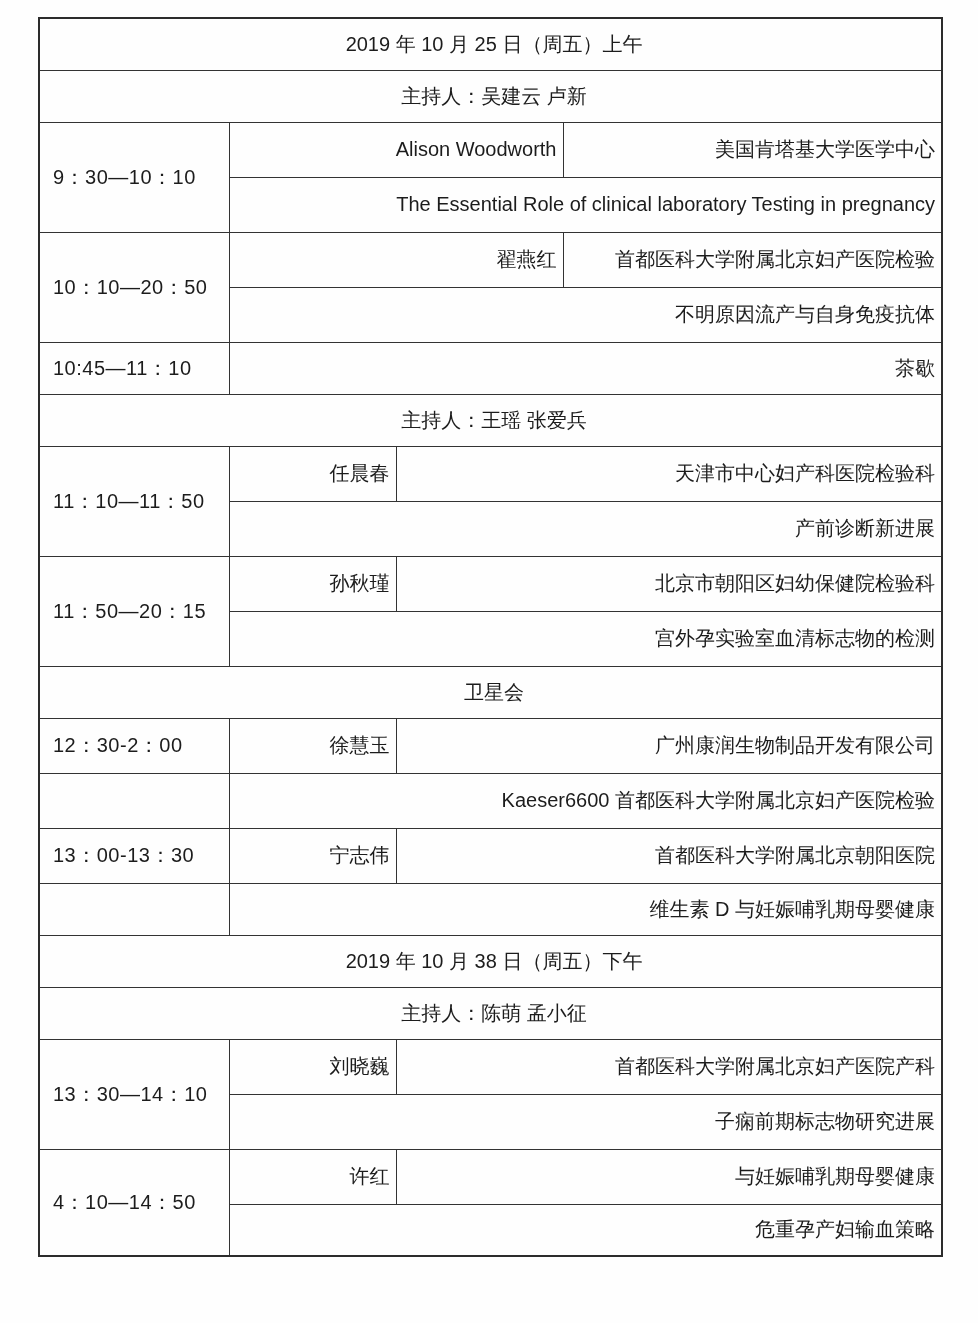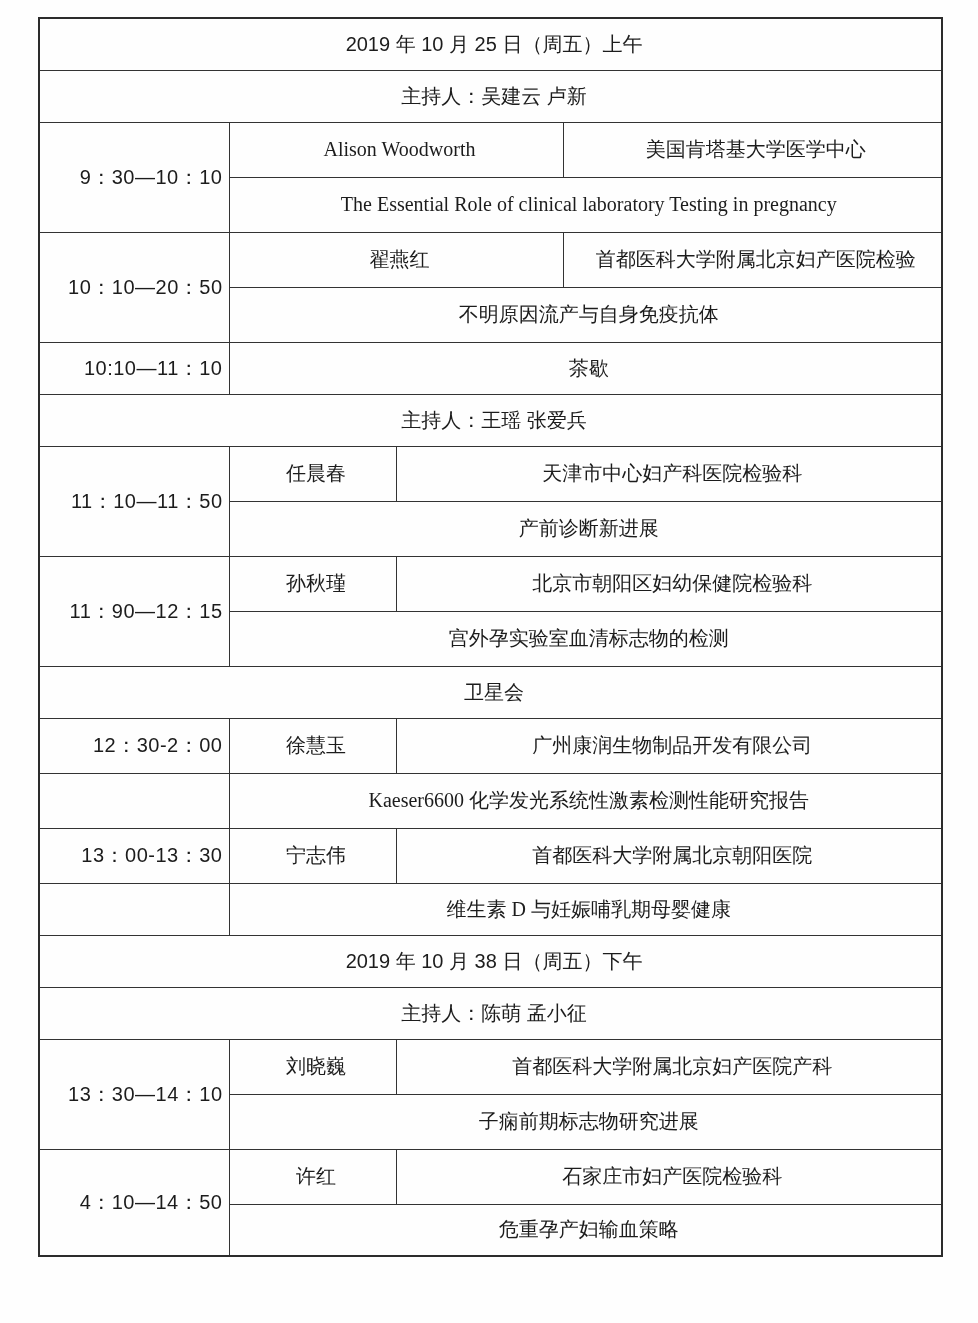--- a/index.html
+++ b/index.html
@@ -36,25 +36,25 @@
     overflow: hidden;
     white-space: nowrap;
   }
   tr.r { height: 55px; }
   tr.r-sm { height: 52px; }
   td.center {
     text-align: center;
     padding: 2px 4px;
   }
   td.time {
-    text-align: right;
+    text-align: left;
     padding: 2px 4px;
     letter-spacing: 0.5px;
   }
-  td.left { text-align: center; font-family: Liberation Serif, serif; }
+  td.left { text-align: right; }
 </style>
 </head>
 <body>
 
 <div class="page">
   <table class="schedule">
     <colgroup>
       <col style="width:190px">
       <col style="width:167px">
       <col style="width:167px">
@@ -81,58 +81,58 @@
     <tr class="r">
       <td rowspan="2" class="time">10：10—20：50</td>
       <td colspan="2" class="left">翟燕红</td>
       <td class="left">首都医科大学附属北京妇产医院检验</td>
     </tr>
     <tr class="r">
       <td colspan="3" class="left">不明原因流产与自身免疫抗体</td>
     </tr>
 
     <tr class="r-sm">
-      <td class="time">10:10—11：10</td>
+      <td class="time">10:45—11：10</td>
       <td colspan="3" class="left">茶歇</td>
     </tr>
 
     <tr class="r-sm">
       <td colspan="4" class="center">主持人：王瑶 张爱兵</td>
     </tr>
 
     <tr class="r">
       <td rowspan="2" class="time">11：10—11：50</td>
       <td class="left">任晨春</td>
       <td colspan="2" class="left">天津市中心妇产科医院检验科</td>
     </tr>
     <tr class="r">
       <td colspan="3" class="left">产前诊断新进展</td>
     </tr>
 
     <tr class="r">
-      <td rowspan="2" class="time">11：90—12：15</td>
+      <td rowspan="2" class="time">11：50—20：15</td>
       <td class="left">孙秋瑾</td>
       <td colspan="2" class="left">北京市朝阳区妇幼保健院检验科</td>
     </tr>
     <tr class="r">
       <td colspan="3" class="left">宫外孕实验室血清标志物的检测</td>
     </tr>
 
     <tr class="r-sm">
       <td colspan="4" class="center">卫星会</td>
     </tr>
 
     <tr class="r">
       <td class="time">12：30-2：00</td>
       <td class="left">徐慧玉</td>
       <td colspan="2" class="left">广州康润生物制品开发有限公司</td>
     </tr>
     <tr class="r">
       <td class="time"></td>
-      <td colspan="3" class="left">Kaeser6600 化学发光系统性激素检测性能研究报告</td>
+      <td colspan="3" class="left">Kaeser6600 首都医科大学附属北京妇产医院检验</td>
     </tr>
 
     <tr class="r">
       <td class="time">13：00-13：30</td>
       <td class="left">宁志伟</td>
       <td colspan="2" class="left">首都医科大学附属北京朝阳医院</td>
     </tr>
     <tr class="r-sm">
       <td class="time"></td>
       <td colspan="3" class="left">维生素 D 与妊娠哺乳期母婴健康</td>
@@ -150,20 +150,20 @@
       <td class="left">刘晓巍</td>
       <td colspan="2" class="left">首都医科大学附属北京妇产医院产科</td>
     </tr>
     <tr class="r">
       <td colspan="3" class="left">子痫前期标志物研究进展</td>
     </tr>
 
     <tr class="r">
       <td rowspan="2" class="time">4：10—14：50</td>
       <td class="left">许红</td>
-      <td colspan="2" class="left">石家庄市妇产医院检验科</td>
+      <td colspan="2" class="left">与妊娠哺乳期母婴健康</td>
     </tr>
     <tr class="r-sm">
       <td colspan="3" class="left">危重孕产妇输血策略</td>
     </tr>
   </tbody>
     </table>
 </div>
 
 </body></html>

